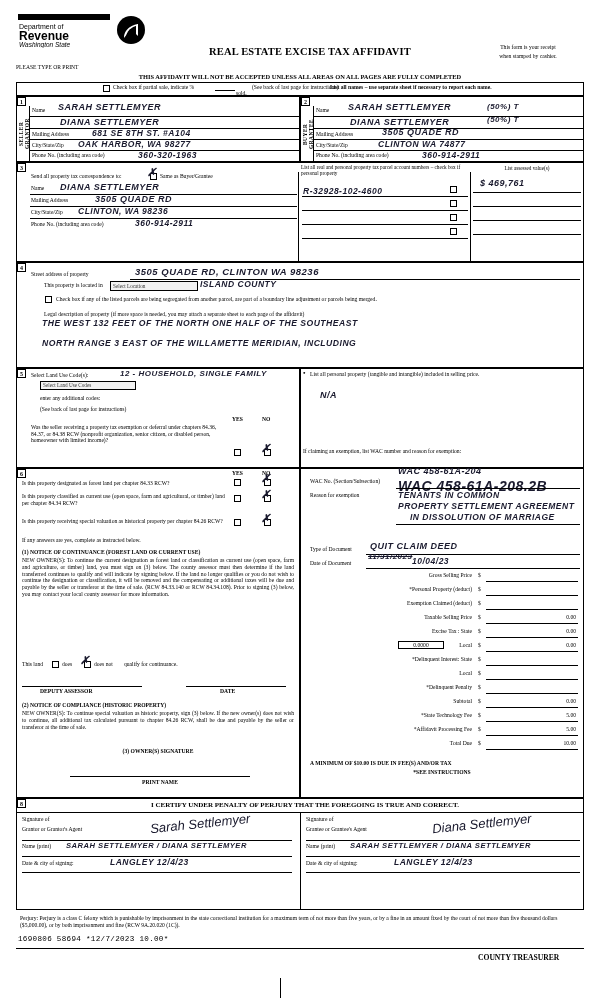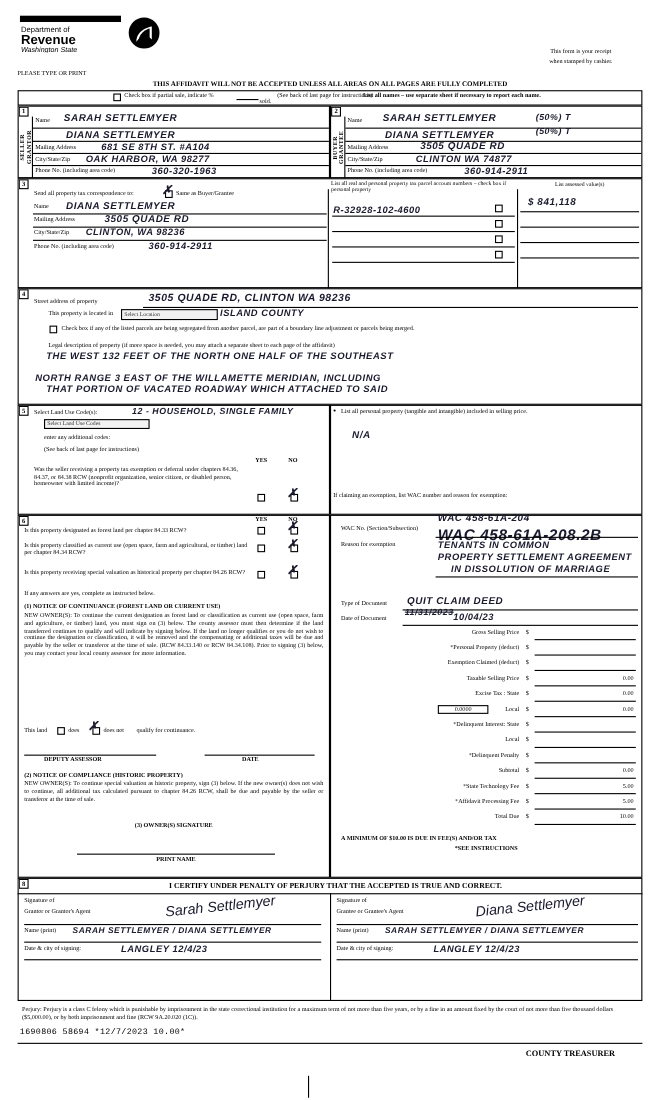--- a/index.html
+++ b/index.html
@@ -62,20 +62,21 @@
       <text x="1" y="26" font-family="Liberation Sans, sans-serif" font-size="12" font-weight="bold" fill="#000">Revenue</text>
       <text x="1" y="33" font-family="Liberation Sans, sans-serif" font-size="6.5" font-style="italic" fill="#000">Washington State</text>
       <g transform="translate(98,2)">
         <circle cx="15" cy="14" r="14" fill="#000"></circle>
         <path d="M8 22 C8 10, 22 8, 22 8 L22 20 L15 13" fill="#fff"></path>
         <path d="M10 21 C11 12, 20 10, 20 10 L20 18 Z" fill="#000"></path>
       </g>
     </svg>
   </div>
 
+  <div class="abs title ctr" style="left:160px; top:46px; width:300px;">REAL ESTATE EXCISE TAX AFFIDAVIT</div>
 
   <div class="abs xs ctr" style="left:468px; top:44px; width:120px;">This form is your receipt</div>
   <div class="abs xs ctr" style="left:468px; top:53px; width:120px;">when stamped by cashier.</div>
 
   <div class="abs xs" style="left:16px; top:64px;">PLEASE TYPE OR PRINT</div>
 
   <div class="abs bold ctr" style="left:16px; top:73px; width:568px; font-size:6.4px;">THIS AFFIDAVIT WILL NOT BE ACCEPTED UNLESS ALL AREAS ON ALL PAGES ARE FULLY COMPLETED</div>
 
   <div class="bx" style="left:16px; top:82px; width:568px; height:14px;"></div>
   <div class="chk" style="left:103px; top:85px;"></div>
@@ -151,21 +152,21 @@
   <div class="line" style="left:302px; top:196px; width:166px;"></div>
   <div class="chk" style="left:450px; top:186px;"></div>
   <div class="line" style="left:302px; top:210px; width:166px;"></div>
   <div class="chk" style="left:450px; top:200px;"></div>
   <div class="line" style="left:302px; top:224px; width:166px;"></div>
   <div class="chk" style="left:450px; top:214px;"></div>
   <div class="line" style="left:302px; top:238px; width:166px;"></div>
   <div class="chk" style="left:450px; top:228px;"></div>
 
   <div class="abs tiny ctr" style="left:472px; top:165px; width:110px;">List assessed value(s)</div>
-  <div class="abs hand" style="left:480px; top:178px; font-size:9px;">$ 841,118</div>
+  <div class="abs hand" style="left:480px; top:178px; font-size:9px;">$ 469,761</div>
   <div class="line" style="left:473px; top:192px; width:108px;"></div>
   <div class="line" style="left:473px; top:206px; width:108px;"></div>
   <div class="line" style="left:473px; top:220px; width:108px;"></div>
   <div class="line" style="left:473px; top:234px; width:108px;"></div>
 
   <div class="bx" style="left:16px; top:262px; width:568px; height:106px;"></div>
   <div class="secnum" style="left:17px; top:263px;">4</div>
   <div class="abs xs" style="left:31px; top:271px;">Street address of property</div>
   <div class="abs hand" style="left:135px; top:266px; font-size:9.5px;">3505 QUADE RD, CLINTON WA 98236</div>
   <div class="line" style="left:130px; top:279px; width:450px;"></div>
@@ -173,22 +174,21 @@
   <div class="abs xs" style="left:44px; top:282px;">This property is located in</div>
   <div class="bx" style="left:110px; top:281px; width:88px; height:10px; background:#f2f2f2;"></div>
   <div class="abs tiny" style="left:113px; top:283px; color:#333;">Select Location</div>
   <div class="abs hand" style="left:200px; top:279px; font-size:8.5px;">ISLAND COUNTY</div>
 
   <div class="chk" style="left:45px; top:296px;"></div>
   <div class="abs xs" style="left:56px; top:296px;">Check box if any of the listed parcels are being segregated from another parcel, are part of a boundary line adjustment or parcels being merged.</div>
 
   <div class="abs xs" style="left:44px; top:311px;">Legal description of property (if more space is needed, you may attach a separate sheet to each page of the affidavit)</div>
   <div class="abs hand" style="left:42px; top:318px; font-size:8.6px;">THE WEST 132 FEET OF THE NORTH ONE HALF OF THE SOUTHEAST</div>
-  <div class="abs hand" style="left:32px; top:338px; font-size:8.6px;">NORTH RANGE 3 EAST OF THE WILLAMETTE MERIDIAN, INCLUDING</div>
-  <div class="abs hand" style="left:42px; top:348px; font-size:8.6px;">THAT PORTION OF VACATED ROADWAY WHICH ATTACHED TO SAID</div>
+  <div class="abs hand" style="left:42px; top:338px; font-size:8.6px;">NORTH RANGE 3 EAST OF THE WILLAMETTE MERIDIAN, INCLUDING</div>
 
   <div class="bx" style="left:16px; top:368px; width:284px; height:100px;"></div>
   <div class="bx" style="left:300px; top:368px; width:284px; height:100px;"></div>
   <div class="secnum" style="left:17px; top:369px;">5</div>
 
   <div class="abs xs" style="left:31px; top:372px;">Select Land Use Code(s):</div>
   <div class="abs hand" style="left:120px; top:369px; font-size:8px;">12 - HOUSEHOLD, SINGLE FAMILY</div>
   <div class="bx" style="left:40px; top:381px; width:96px; height:9px; background:#f2f2f2;"></div>
   <div class="abs tiny" style="left:43px; top:382px; color:#333;">Select Land Use Codes</div>
 
@@ -320,21 +320,21 @@
       <div class="abs xs" style="left: 178px; top: 168px;">$</div>
       <div class="line" style="left: 186px; top: 177px; width: 92px;"></div>
       <div class="abs xs" style="left: 186px; top: 168px; width: 90px; text-align: right;">10.00</div>
     </div>
 
   <div class="abs xs bold" style="left:310px; top:760px;">A MINIMUM OF $10.00 IS DUE IN FEE(S) AND/OR TAX</div>
   <div class="abs xs bold ctr" style="left:300px; top:769px; width:284px;">*SEE INSTRUCTIONS</div>
 
   <div class="bx" style="left:16px; top:798px; width:568px; height:112px;"></div>
   <div class="secnum" style="left:17px; top:799px;">8</div>
-  <div class="abs bold ctr" style="left:30px; top:801px; width:550px; font-size:7px;">I CERTIFY UNDER PENALTY OF PERJURY THAT THE ACCEPTED IS TRUE AND CORRECT.</div>
+  <div class="abs bold ctr" style="left:30px; top:801px; width:550px; font-size:7px;">I CERTIFY UNDER PENALTY OF PERJURY THAT THE FOREGOING IS TRUE AND CORRECT.</div>
   <div class="line" style="left:16px; top:812px; width:568px;"></div>
   <div class="vline" style="left:300px; top:812px; height:98px;"></div>
 
   <div class="abs xs" style="left:22px; top:816px;">Signature of</div>
   <div class="abs xs" style="left:22px; top:826px;">Grantor or Grantor's Agent</div>
   <div class="abs sig" style="left:150px; top:816px; font-size:13px; transform:rotate(-6deg);">Sarah Settlemyer</div>
   <div class="line" style="left:22px; top:840px; width:270px;"></div>
   <div class="abs xs" style="left:22px; top:843px;">Name (print)</div>
   <div class="abs hand" style="left:66px; top:841px; font-size:7.6px;">SARAH SETTLEMYER / DIANA SETTLEMYER</div>
   <div class="line" style="left:22px; top:856px; width:270px;"></div>

